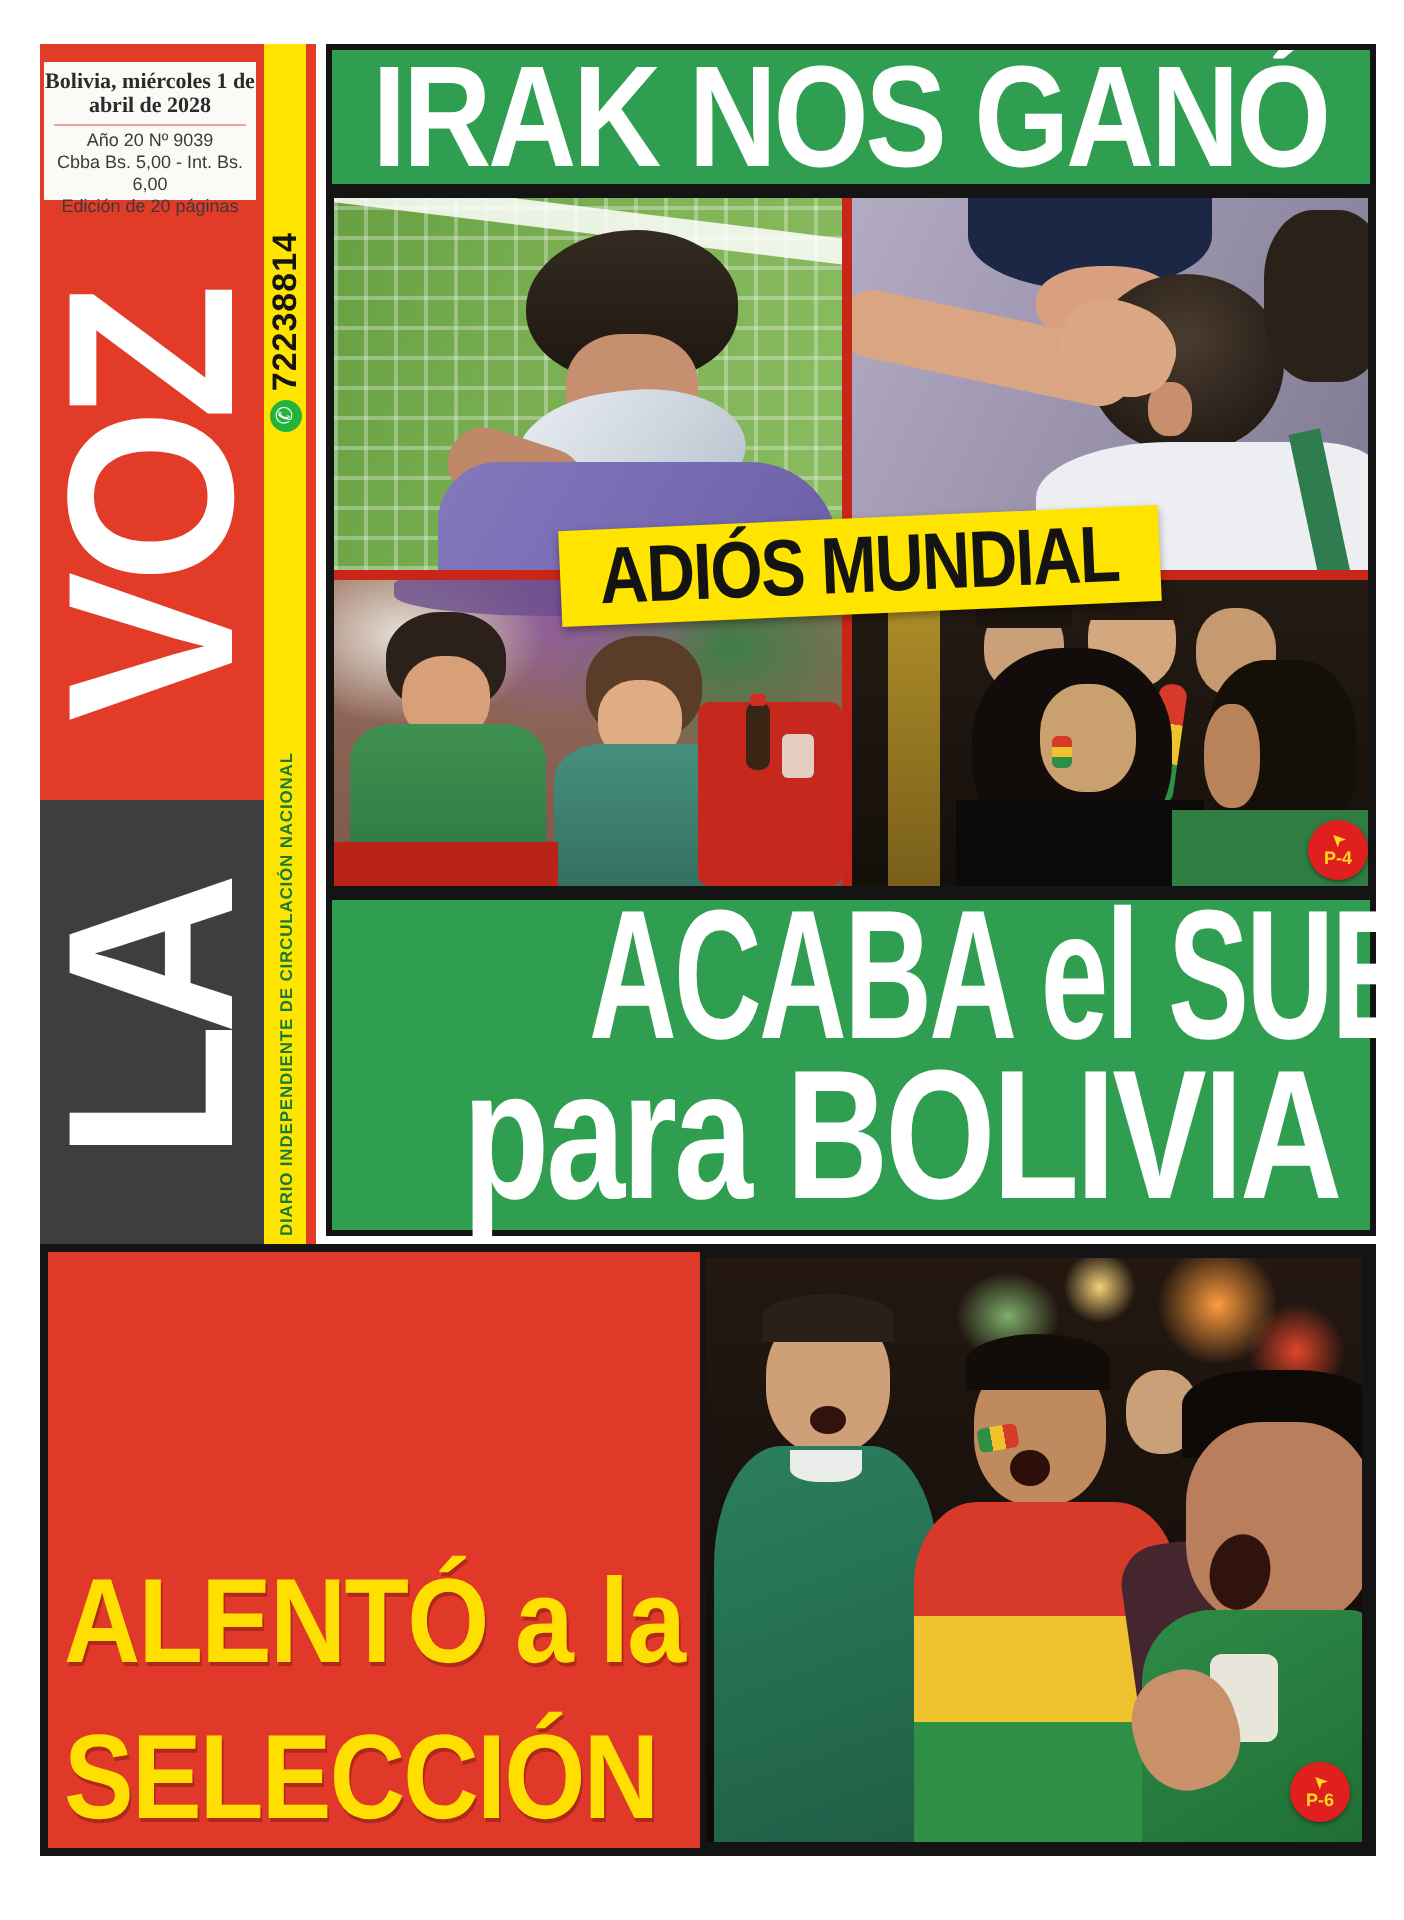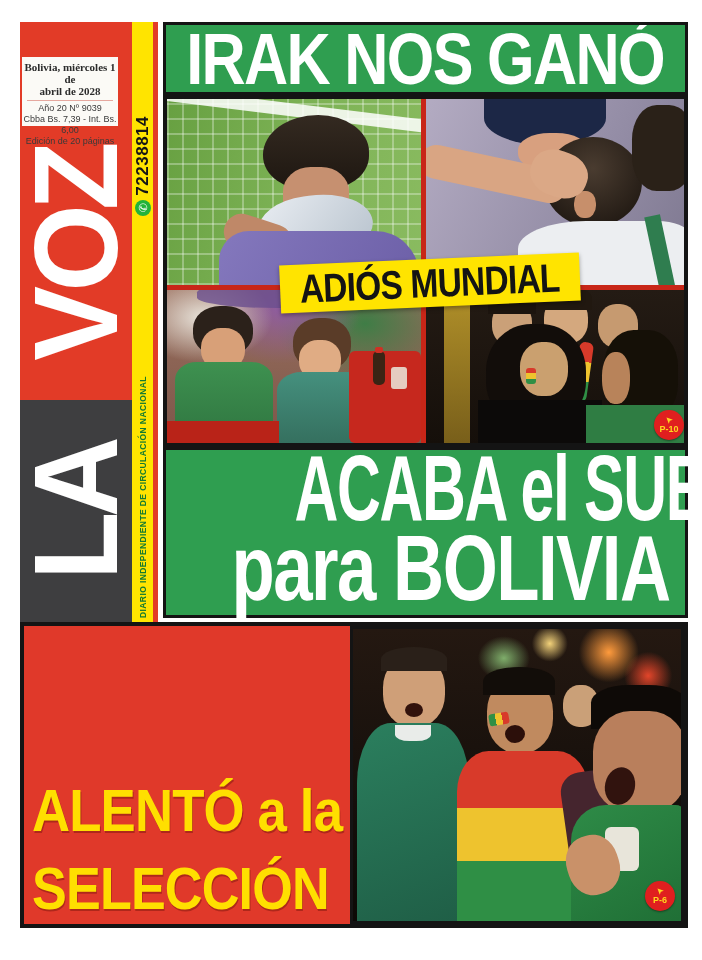--- a/index.html
+++ b/index.html
@@ -3,21 +3,21 @@
 <meta charset="utf-8">
 <style>
   html,body{margin:0;padding:0;background:#ffffff;}
   .page{position:relative;width:702px;height:960px;background:#ffffff;overflow:hidden;
         font-family:"Liberation Sans",sans-serif;}
   .cond{display:inline-block;white-space:nowrap;font-weight:bold;transform-origin:center;}
   .condL{display:inline-block;white-space:nowrap;font-weight:bold;transform-origin:left center;}
 
   
   .masthead{position:absolute;left:20px;top:22px;width:138px;height:600px;background:#e23b27;}
-  .infobox{position:absolute;left:2px;top:0;width:96px;height:86px;background:#e23b27;margin-top:26px;}
+  .infobox{position:absolute;left:2px;top:0;width:106px;height:86px;background:#e23b27;}
   .infobox .inner{position:absolute;left:0;top:9px;right:0;height:69px;background:#fbfaf6;}
   .ib-date{font-family:"Liberation Serif",serif;font-weight:bold;font-size:11px;line-height:12px;
            color:#2b2b2b;text-align:center;padding-top:4px;}
   .ib-div{border-top:1px solid #e6a89f;margin:3px 5px 2px 5px;}
   .ib-small{font-size:9px;line-height:11px;color:#3a3a3a;text-align:center;}
   .voz-block{position:absolute;left:0;top:86px;width:112px;height:292px;overflow:visible;}
   .la-block{position:absolute;left:0;top:378px;width:112px;height:222px;background:#3e3e40;}
   .vert-title{position:absolute;left:50%;top:50%;white-space:nowrap;color:#fff;font-weight:bold;
               font-size:118px;letter-spacing:-6px;
               transform:translate(-50%,-50%) rotate(-90deg) scaleX(0.95);}
@@ -99,21 +99,21 @@
 
   <aside class="masthead">
     <div class="infobox">
       <div class="inner">
         <div class="ib-date">
           <div>Bolivia, miércoles 1 de</div>
           <div>abril de 2028</div>
         </div>
         <div class="ib-div"></div>
         <div class="ib-small">Año 20 Nº 9039</div>
-        <div class="ib-small">Cbba Bs. 7,39 - Int. Bs. 6,00</div>
+        <div class="ib-small">Cbba Bs. 5,00 - Int. Bs. 6,00</div>
         <div class="ib-small">Edición de 20 páginas</div>
       </div>
     </div>
     <div class="voz-block">
       <span class="vert-title">VOZ</span>
     </div>
     <div class="la-block">
       <span class="vert-title">LA</span>
     </div>
     <div class="stripe">
@@ -182,21 +182,21 @@
       <div class="shape" style="right:6px;top:40px;width:74px;height:90px;background:#151007;border-radius:40%;"></div>
       <div class="shape" style="right:54px;top:62px;width:28px;height:52px;background:#b8835a;border-radius:45%;"></div>
       <div class="shape" style="right:0;bottom:0;width:98px;height:38px;background:#2f7d43;"></div>
     </div>
 
     <div class="adios">
       <span class="cond">ADIÓS MUNDIAL</span>
     </div>
     <div class="badge" style="left:487px;top:311px;">
       <span class="arr">➤</span>
-      <span class="blab">P-10</span>
+      <span class="blab">P-4</span>
     </div>
   </section>
 
   <section class="acaba">
     <div><span class="cond l1">ACABA el SUEÑO</span></div>
     <div><span class="cond l2">para BOLIVIA</span></div>
   </section>
 
   <section class="bottom">
     <div class="bline b2"><span class="condL">ALENTÓ a la</span></div>

